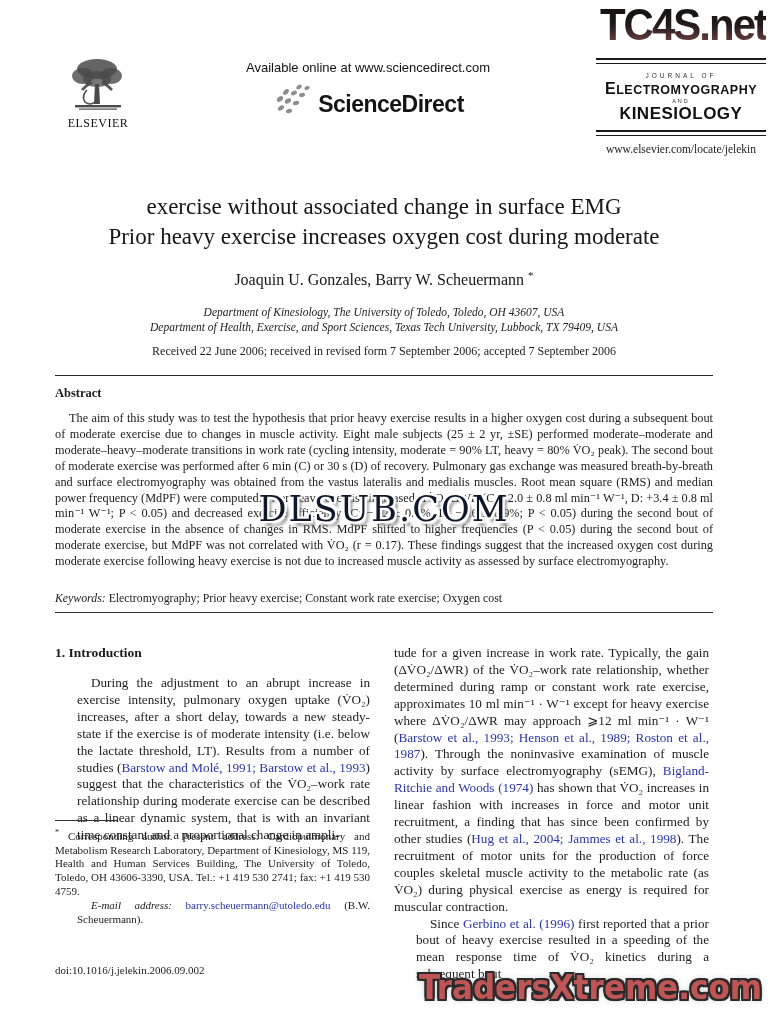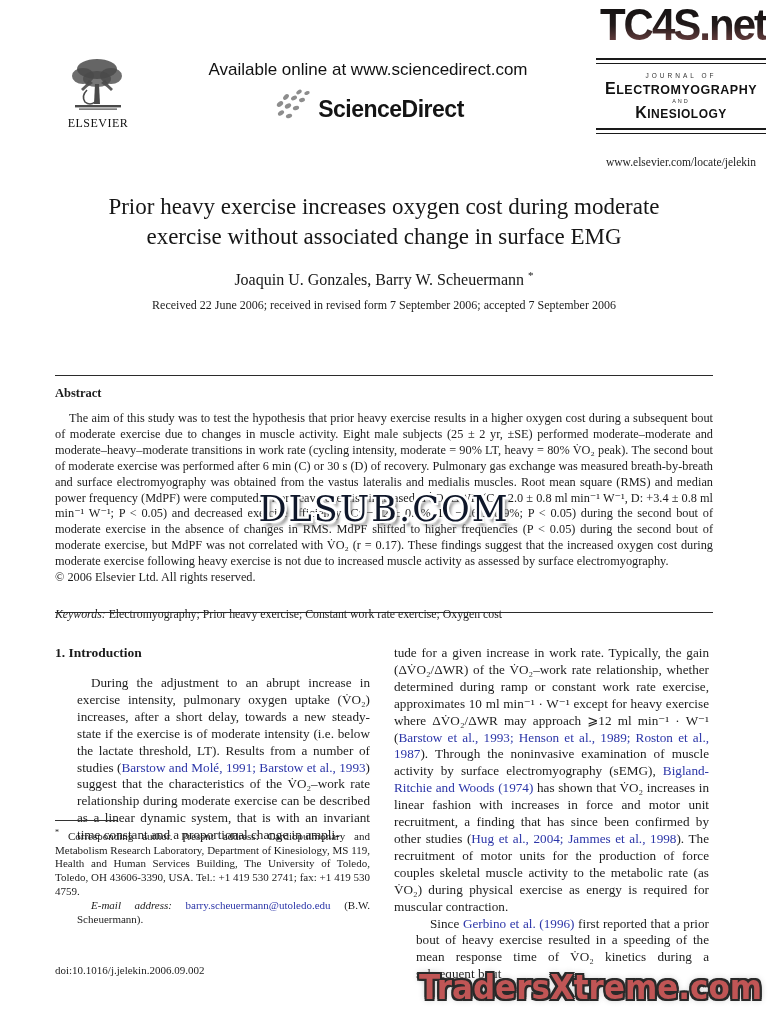--- a/index.html
+++ b/index.html
@@ -36,35 +36,35 @@
       0 0 7px rgba(150,150,150,0.9);
     transform: scaleY(1.08);
   }
 
   
   .elsevier-logo { position: absolute; top: 56px; left: 58px; width: 80px; text-align: center; }
   .elsevier-logo svg { display: block; margin: 0 auto; }
   .elsevier-name { font-size: 12px; letter-spacing: 0.5px; margin-top: 2px; color: #111; }
 
   .header-center { position: absolute; top: 60px; left: 198px; width: 340px; text-align: center; }
-  .avail-online { font-family: "Liberation Sans", sans-serif; font-size: 17px; color: #111; }
+  .avail-online { font-family: "Liberation Sans", sans-serif; font-size: 13px; color: #111; }
   .sd-logo { margin-top: 9px; display: flex; align-items: flex-end; justify-content: center; gap: 4px; }
   .sd-text { font-family: "Liberation Sans", sans-serif; font-size: 23px; font-weight: 600; color: #141414; letter-spacing: -0.5px; }
   .journal-line { margin-top: 13px; font-size: 12px; color: #222; white-space: nowrap; }
 
   .jlogo { position: absolute; top: 58px; left: 596px; width: 170px; text-align: center; }
   .jlogo .dbl-rule { border-top: 2.5px solid #1a1a1a; border-bottom: 1.5px solid #1a1a1a; height: 6px; }
   .jlogo-inner { padding: 8px 0 6px 0; }
   .jlogo-line1 { font-size: 6.5px; letter-spacing: 3px; color: #333; font-family: "Liberation Sans", sans-serif; }
   .jlogo-line2 { font-size: 12.5px; letter-spacing: 0.5px; color: #111; font-family: "Liberation Sans", sans-serif; font-weight: bold; margin-top: 1px; }
   .jlogo-line2::first-letter { font-size: 16px; }
   .jlogo-line3 { font-size: 5.5px; letter-spacing: 2px; color: #333; font-family: "Liberation Sans", sans-serif; }
-  .jlogo-line4 { font-size: 12px; letter-spacing: 0.5px; color: #111; font-family: "Liberation Sans", sans-serif; font-weight: bold; }
+  .jlogo-line4 { font-size: 17px; letter-spacing: 0.5px; color: #111; font-family: "Liberation Sans", sans-serif; font-weight: bold; }
   .jlogo-line4::first-letter { font-size: 16px; }
-  .jlogo-site { margin-top: 22px; font-size: 11.5px; color: #222; }
+  .jlogo-site { margin-top: 7px; font-size: 11.5px; color: #222; }
 
   
   .title-block { position: absolute; top: 192px; left: 0; width: 768px; text-align: center; }
   .art-title { font-size: 23px; line-height: 30px; color: #161616; }
   .authors { margin-top: 17px; font-size: 16px; color: #161616; }
   .authors sup { font-size: 11px; }
   .affils { margin-top: 16px; font-style: italic; font-size: 11.5px; line-height: 15px; color: #222; }
   .received { margin-top: 9px; font-size: 12px; color: #1c1c1c; }
 
   
@@ -156,35 +156,38 @@
     <div class="jlogo-line2">ELECTROMYOGRAPHY</div>
     <div class="jlogo-line3">AND</div>
     <div class="jlogo-line4">KINESIOLOGY</div>
   </div>
   <div class="dbl-rule"></div>
   <div class="jlogo-site">www.elsevier.com/locate/jelekin</div>
 </div>
 
 <div class="title-block">
   <div class="art-title">
+    <div>exercise without associated change in surface EMG</div>
     <div>Prior heavy exercise increases oxygen cost during moderate</div>
-    <div>exercise without associated change in surface EMG</div>
   </div>
   <div class="authors">
     <span>Joaquin U. Gonzales, Barry W. Scheuermann</span>
     <sup>*</sup>
+  </div>
+  <div class="affils">
+    <div>Department of Kinesiology, The University of Toledo, Toledo, OH 43607, USA</div>
+    <div>Department of Health, Exercise, and Sport Sciences, Texas Tech University, Lubbock, TX 79409, USA</div>
   </div>
   <div class="received">Received 22 June 2006; received in revised form 7 September 2006; accepted 7 September 2006</div>
 </div>
 
 <div class="rule rule-abs-top"></div>
 <div class="abstract-block">
   <div class="abs-heading">Abstract</div>
   <div class="abs-para">The aim of this study was to test the hypothesis that prior heavy exercise results in a higher oxygen cost during a subsequent bout of moderate exercise due to changes in muscle activity. Eight male subjects (25 ± 2 yr, ±SE) performed moderate–moderate and moderate–heavy–moderate transitions in work rate (cycling intensity, moderate = 90% LT, heavy = 80% V̇O₂ peak). The second bout of moderate exercise was performed after 6 min (C) or 30 s (D) of recovery. Pulmonary gas exchange was measured breath-by-breath and surface electromyography was obtained from the vastus lateralis and medialis muscles. Root mean square (RMS) and median power frequency (MdPF) were computed. Prior heavy exercise increased ΔV̇O₂/ΔWR (C: +2.0 ± 0.8 ml min⁻¹ W⁻¹, D: +3.4 ± 0.8 ml min⁻¹ W⁻¹; P &lt; 0.05) and decreased exercise efficiency (C: −2.2 ± 0.8%, D: −3.6 ± 0.9%; P &lt; 0.05) during the second bout of moderate exercise in the absence of changes in RMS. MdPF shifted to higher frequencies (P &lt; 0.05) during the second bout of moderate exercise, but MdPF was not correlated with V̇O₂ (r = 0.17). These findings suggest that the increased oxygen cost during moderate exercise following heavy exercise is not due to increased muscle activity as assessed by surface electromyography.</div>
-  <div class="abs-copy">© 2006 Elsevier Ltd. All rights reserved.</div>
   <div class="kw-line">
     <span class="kw-label">Keywords:</span><span>  Electromyography; Prior heavy exercise; Constant work rate exercise; Oxygen cost</span>
   </div>
 </div>
 <div class="rule rule-kw-bot"></div>
 
 <div class="columns">
   <div class="col col-left">
     <div class="sec-heading">1. Introduction</div>
     <div class="body-para indent"><span>During the adjustment to an abrupt increase in exercise intensity, pulmonary oxygen uptake (V̇O₂) increases, after a short delay, towards a new steady-state if the exercise is of moderate intensity (i.e. below the lactate threshold, LT). Results from a number of studies (</span><span class="link">Barstow and Molé, 1991; Barstow et al., 1993</span><span>) suggest that the characteristics of the V̇O₂–work rate relationship during moderate exercise can be described as a linear dynamic system, that is with an invariant time constant and a proportional change in ampli-</span></div>

